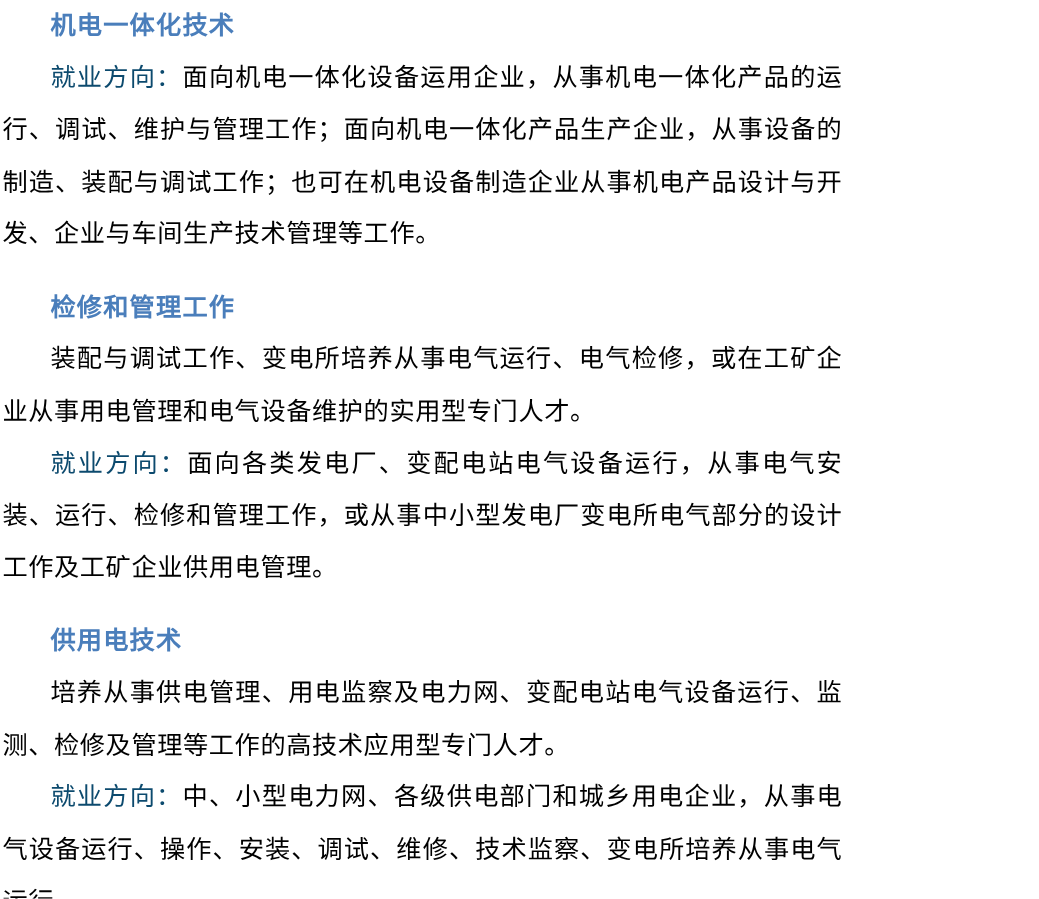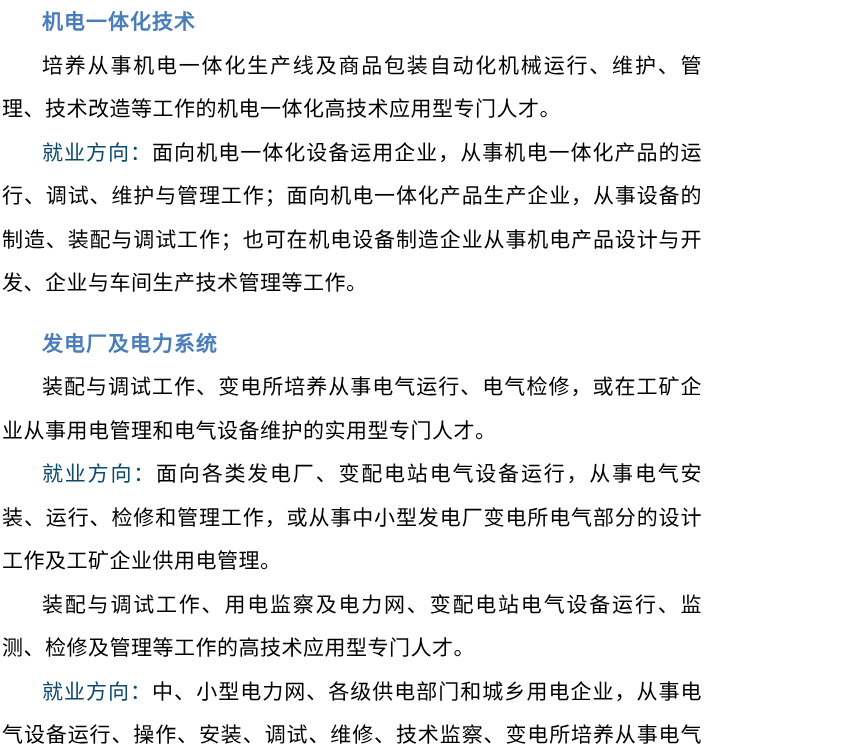--- a/index.html
+++ b/index.html
@@ -44,39 +44,37 @@
   }
 </style>
 </head>
 <body>
 
 <div class="page">
 
   <section>
     <h2 class="major-heading">机电一体化技术</h2>
     <p class="para">
-      <span>培养从事机电一体化生产线及商品包装自动化机械运行、维护、管理、技术改造等工作的机电一体化高技术应用型专门人才。</span>
-    </p>
-    <p class="para">
       <span class="emphasis-label">就业方向：</span><span>面向机电一体化设备运用企业，从事机电一体化产品的运行、调试、维护与管理工作；面向机电一体化产品生产企业，从事设备的制造、装配与调试工作；也可在机电设备制造企业从事机电产品设计与开发、企业与车间生产技术管理等工作。</span>
     </p>
   </section>
 
   <section>
-    <h2 class="major-heading">发电厂及电力系统</h2>
+    <h2 class="major-heading">检修和管理工作</h2>
     <p class="para">
       <span>装配与调试工作、变电所培养从事电气运行、电气检修，或在工矿企业从事用电管理和电气设备维护的实用型专门人才。</span>
     </p>
     <p class="para">
       <span class="emphasis-label">就业方向：</span><span>面向各类发电厂、变配电站电气设备运行，从事电气安装、运行、检修和管理工作，或从事中小型发电厂变电所电气部分的设计工作及工矿企业供用电管理。</span>
     </p>
   </section>
 
   <section>
+    <h2 class="major-heading">供用电技术</h2>
     <p class="para">
-      <span>装配与调试工作、用电监察及电力网、变配电站电气设备运行、监测、检修及管理等工作的高技术应用型专门人才。</span>
+      <span>培养从事供电管理、用电监察及电力网、变配电站电气设备运行、监测、检修及管理等工作的高技术应用型专门人才。</span>
     </p>
     <p class="para">
       <span class="emphasis-label">就业方向：</span><span>中、小型电力网、各级供电部门和城乡用电企业，从事电气设备运行、操作、安装、调试、维修、技术监察、变电所培养从事电气运行。</span>
     </p>
   </section>
 
 </div>
 
 </body></html>

